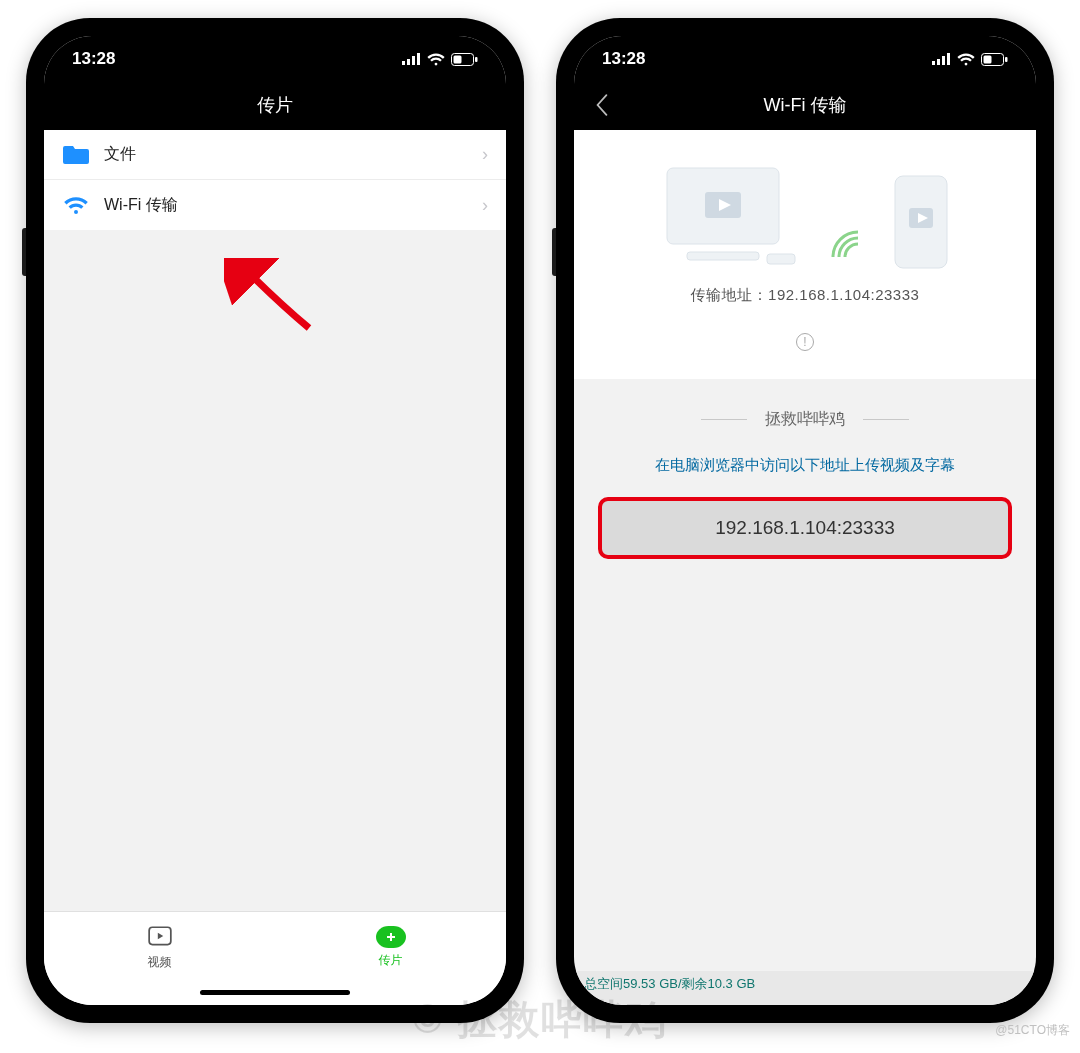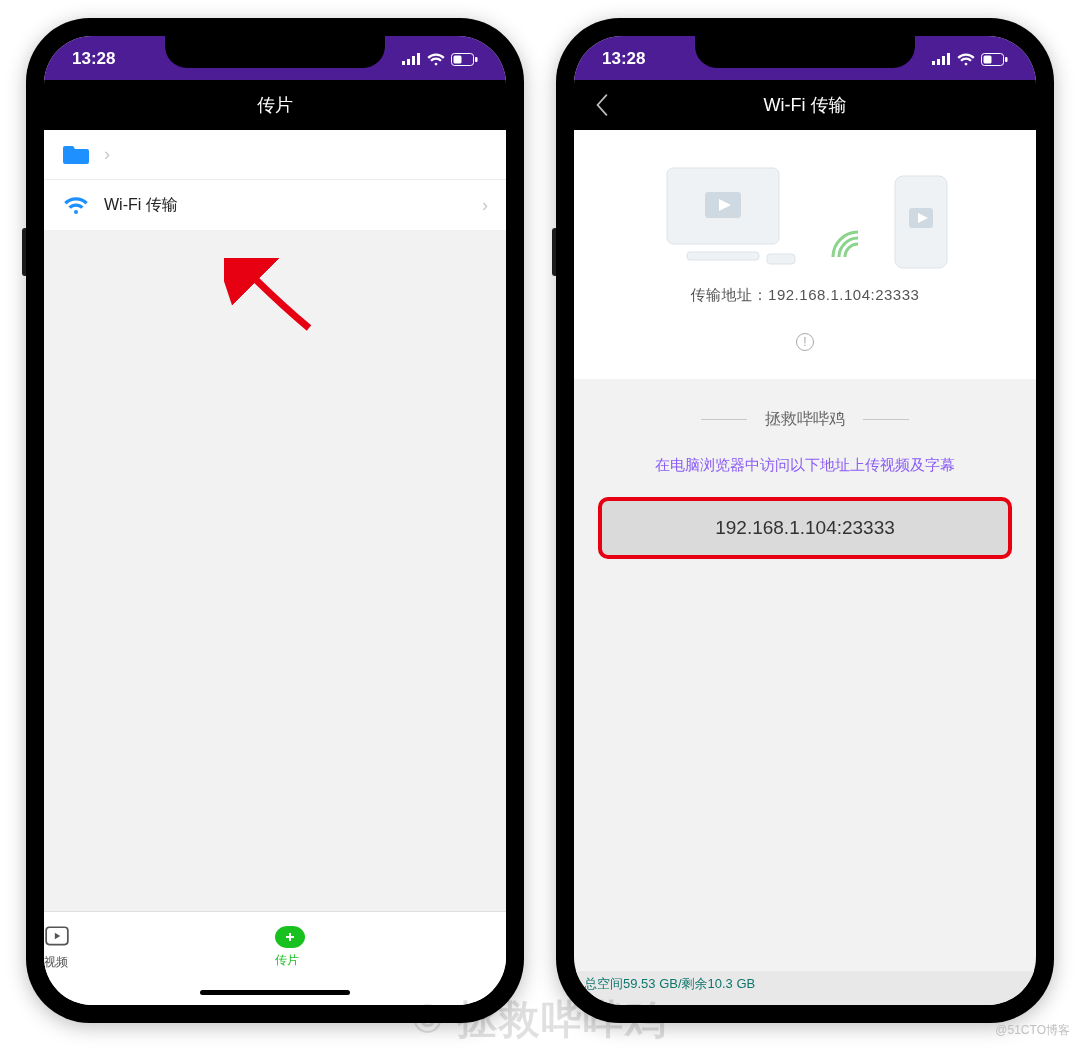--- a/index.html
+++ b/index.html
@@ -53,21 +53,21 @@
     transform: translateX(-50%);
     width: 220px; height: 32px;
     background: #000;
     border-radius: 0 0 22px 22px;
     z-index: 50;
   }
 
   
   .statusbar {
     height: 44px;
-    background: #4c1d95;
+    background: #000000;
     color: #fff;
     display: flex;
     align-items: center;
     justify-content: space-between;
     padding: 2px 28px 0;
     font-size: 17px;
     font-weight: 600;
   }
   .status-icons { display:flex; align-items:center; gap:6px; }
   .status-icons svg { display:block; }
@@ -125,21 +125,21 @@
     height:94px;
     background:#fff;
     border-top:1px solid #e0e0e0;
     display:flex;
     padding-bottom:22px;
   }
   .tab {
     flex:1;
     display:flex;
     flex-direction:column;
-    align-items:flex-start;
+    align-items:center;
     justify-content:center;
     gap:4px;
     font-size:12px;
     color:#555;
   }
   .tab.active { color:#19c120; }
   .tab .taborb{
     width:30px;height:22px;
     background:#19c120;
     border-radius:50% / 60%;
@@ -207,21 +207,21 @@
     justify-content:center;
     gap:18px;
     color:#666;
     font-size:16px;
     margin-bottom:26px;
   }
   .method-title .line{flex:0 0 46px;height:1px;background:#c8c8c8;}
   .method-desc{
     text-align:center;
     font-size:15px;
-    color:#8b5cf6;
+    color:#0369a1;
     margin-bottom:22px;
   }
   .addr-box{
     background:#dadada;
     border-radius:10px;
     padding:16px 0;
     text-align:center;
     font-size:19px;
     color:#333;
     position:relative;
@@ -288,20 +288,21 @@
         <span>传片</span>
       </div>
 
       <div class="list">
         <div class="list-item">
           <span class="li-icon">
             <svg width="26" height="22" viewBox="0 0 26 22">
                 <path d="M2 2h8l2 3h12a2 2 0 012 2v11a2 2 0 01-2 2H2a2 2 0 01-2-2V4a2 2 0 012-2z" fill="#1e90ff"></path>
               </svg>
           </span>
+          <span class="li-label">文件</span>
           <span class="chevron">›</span>
         </div>
         <div class="list-item">
           <span class="li-icon">
             <svg width="26" height="20" viewBox="0 0 26 20">
                 <path d="M13 19a2 2 0 100-4 2 2 0 000 4zM5.5 11.5a10.6 10.6 0 0115 0l-2.3 2.3a7.4 7.4 0 00-10.4 0l-2.3-2.3zM1.2 7.1a16.7 16.7 0 0123.6 0l-2.3 2.3a13.4 13.4 0 00-19 0L1.2 7.1z" fill="#1e90ff"></path>
               </svg>
           </span>
           <span class="li-label">Wi-Fi 传输</span>
           <span class="chevron">›</span>

